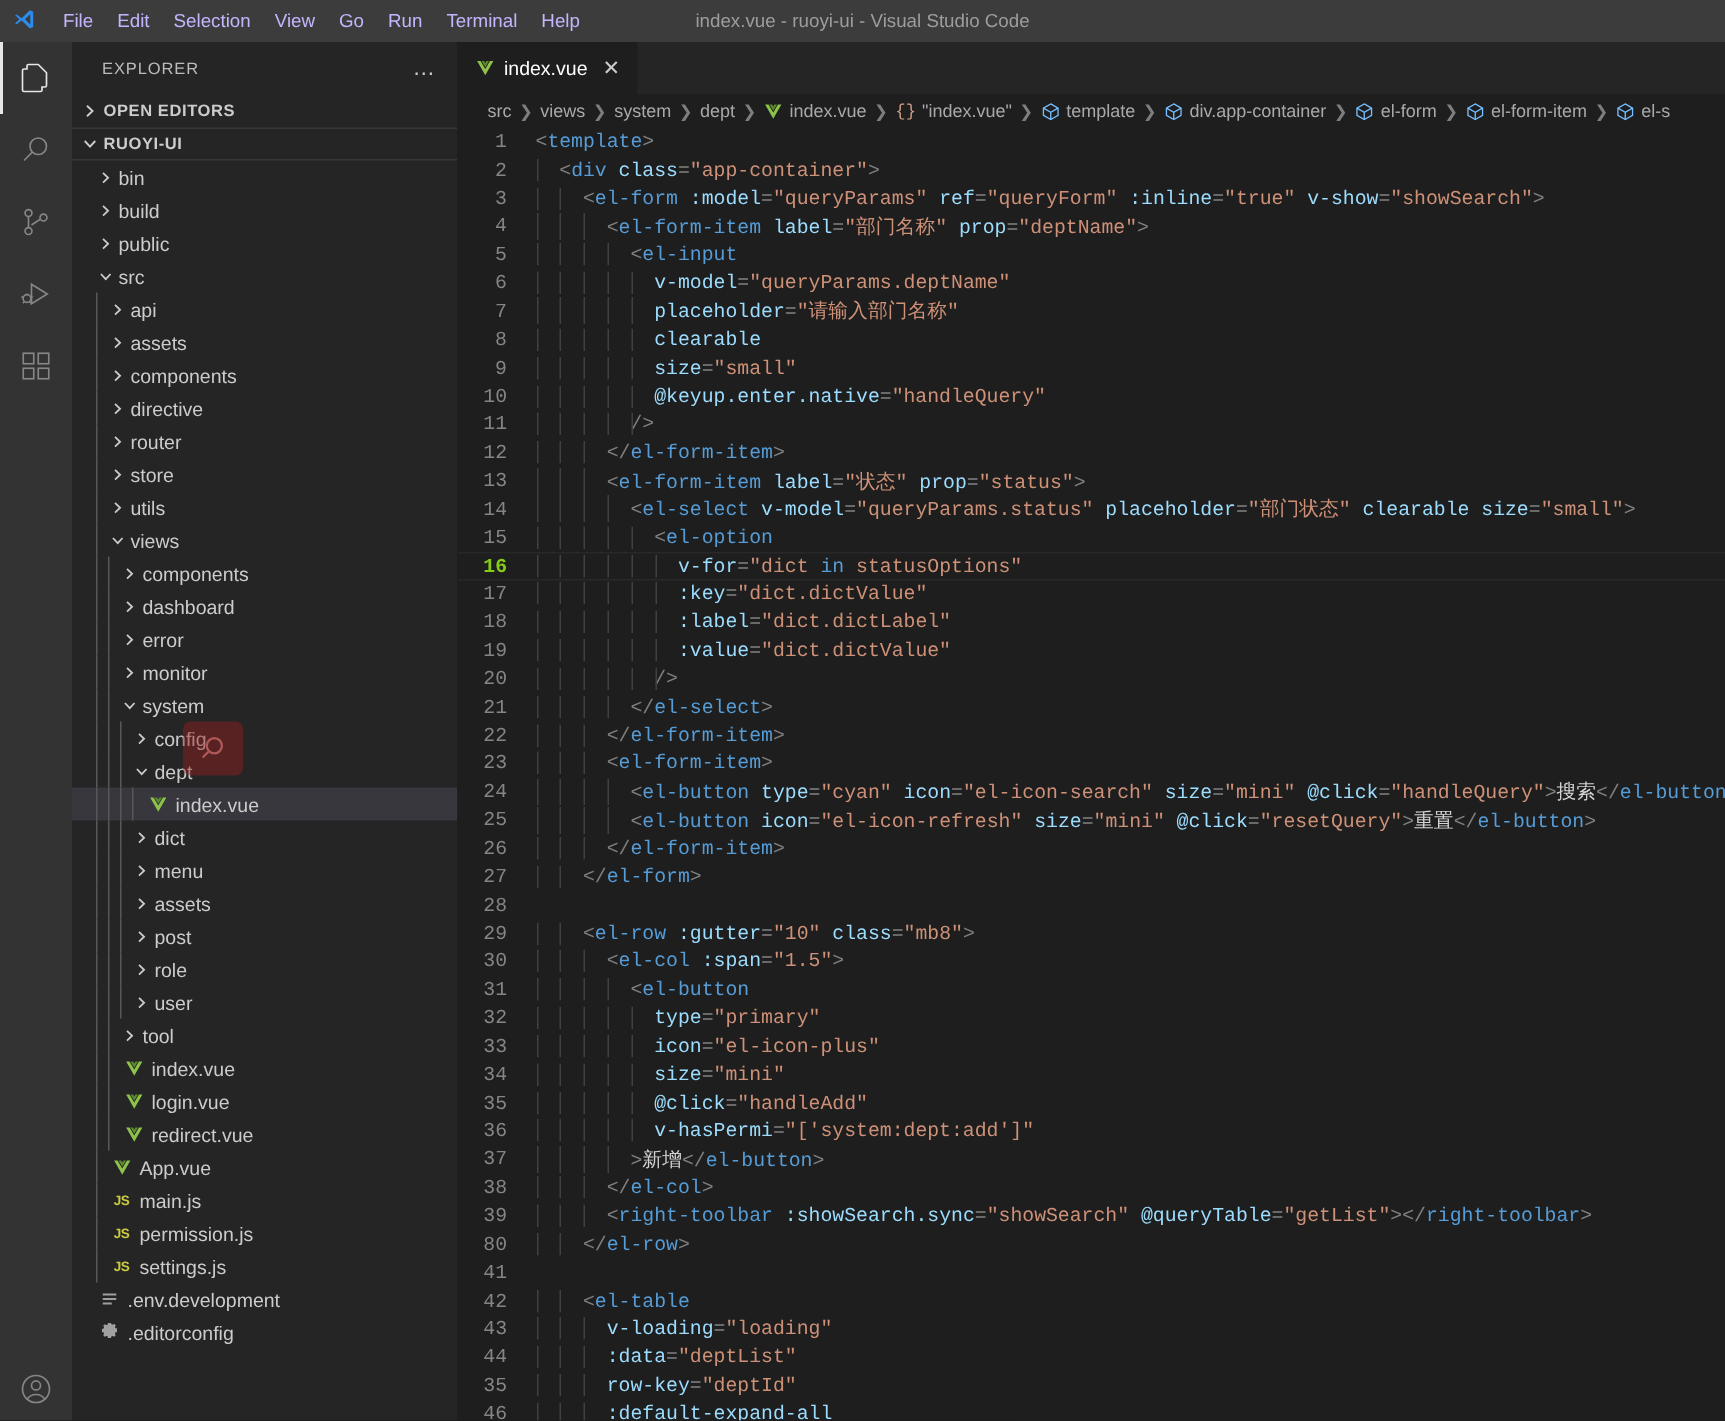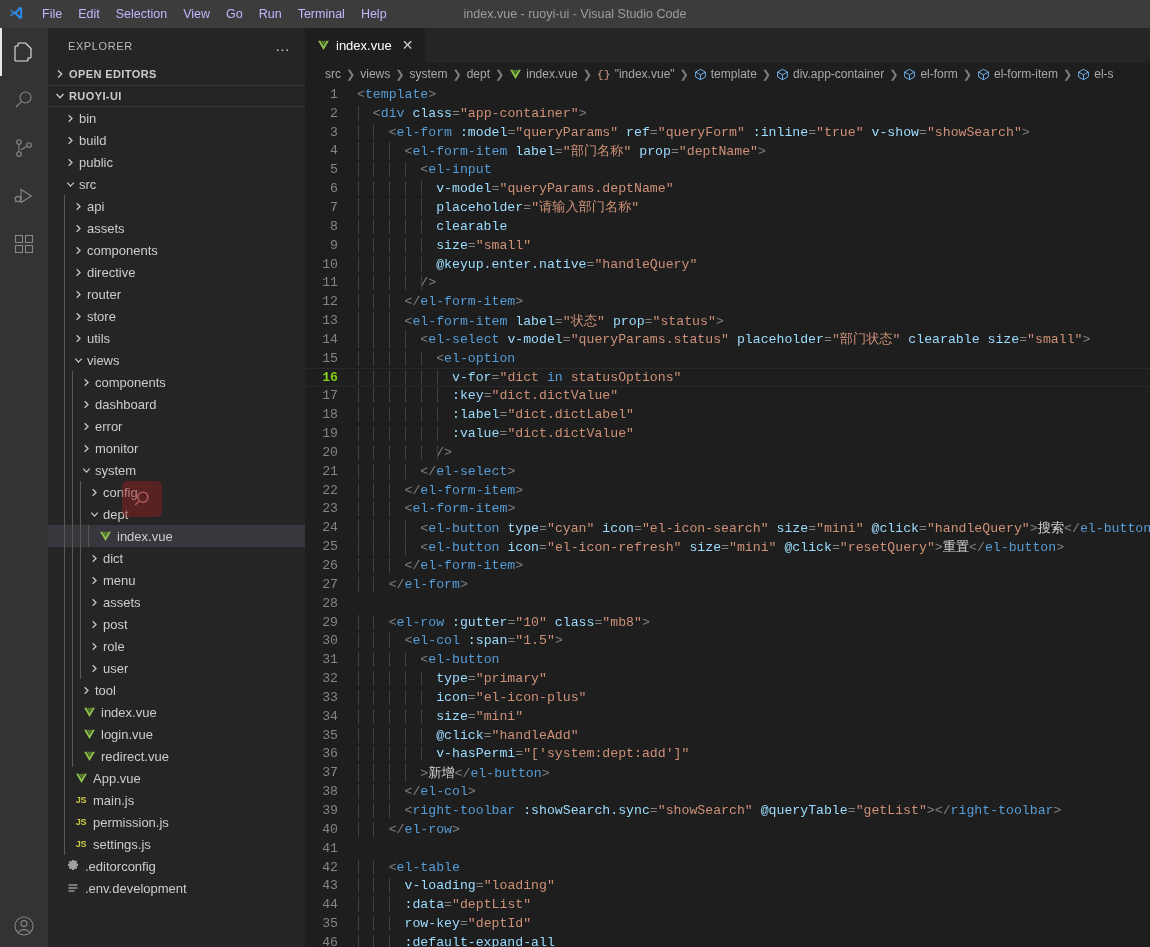--- a/index.html
+++ b/index.html
@@ -579,37 +579,37 @@
             <span class="label">permission.js</span>
           </div>
           <div class="row">
             <span class="guide" style="left: 16px;"></span>
             <span class="indent" style="width: 24px;"></span>
             <span class="fileicon js-ico">JS</span>
             <span class="label">settings.js</span>
           </div>
           <div class="row">
             <span class="indent" style="width: 16px;"></span>
-            <span class="fileicon gear-ico">
-              <svg viewBox="0 0 12 12">
-                <path d="M6 4a2 2 0 1 0 0 4 2 2 0 0 0 0-4zm5-0.3-1.1-.3-.3-.8.6-1-1.1-1.1-1 .6-.8-.3L7 0H5l-.3 1.1-.8.3-1-.6L1.8 1.9l.6 1-.3.8L1 4v2l1.1.3.3.8-.6 1 1.1 1.1 1-.6.8.3L5 10h2l.3-1.1.8-.3 1 .6 1.1-1.1-.6-1 .3-.8L11 6z"></path>
-              </svg>
-            </span>
-            <span class="label">.editorconfig</span>
-          </div>
-          <div class="row">
-            <span class="indent" style="width: 16px;"></span>
             <span class="fileicon lines-ico">
               <svg viewBox="0 0 12 12" fill="none">
                 <line x1="1.5" y1="3" x2="10.5" y2="3"></line>
                 <line x1="1.5" y1="6" x2="10.5" y2="6"></line>
                 <line x1="1.5" y1="9" x2="7.5" y2="9"></line>
               </svg>
             </span>
             <span class="label">.env.development</span>
+          </div>
+          <div class="row">
+            <span class="indent" style="width: 16px;"></span>
+            <span class="fileicon gear-ico">
+              <svg viewBox="0 0 12 12">
+                <path d="M6 4a2 2 0 1 0 0 4 2 2 0 0 0 0-4zm5-0.3-1.1-.3-.3-.8.6-1-1.1-1.1-1 .6-.8-.3L7 0H5l-.3 1.1-.8.3-1-.6L1.8 1.9l.6 1-.3.8L1 4v2l1.1.3.3.8-.6 1 1.1 1.1 1-.6.8.3L5 10h2l.3-1.1.8-.3 1 .6 1.1-1.1-.6-1 .3-.8L11 6z"></path>
+              </svg>
+            </span>
+            <span class="label">.editorconfig</span>
           </div>
         </div>
     </div>
 
     <div class="editor-area">
 
       <div class="tabs">
         <div class="tab">
           <span class="vue-ico">
             <svg viewBox="0 0 24 24">
@@ -740,21 +740,21 @@
             <div class="cl"><span class="ln">30</span><span class="ctext"><span class="ind" style="left: 0.5px;"></span><span class="ind" style="left: 16.35px;"></span><span class="ind" style="left: 32.2px;"></span><span class="t-punc">      &lt;</span><span class="t-tag">el-col</span><span class="t-attr"> :span</span><span class="t-punc">=</span><span class="t-str">"1.5"</span><span class="t-punc">&gt;</span></span></div>
             <div class="cl"><span class="ln">31</span><span class="ctext"><span class="ind" style="left: 0.5px;"></span><span class="ind" style="left: 16.35px;"></span><span class="ind" style="left: 32.2px;"></span><span class="ind" style="left: 48.05px;"></span><span class="t-punc">        &lt;</span><span class="t-tag">el-button</span></span></div>
             <div class="cl"><span class="ln">32</span><span class="ctext"><span class="ind" style="left: 0.5px;"></span><span class="ind" style="left: 16.35px;"></span><span class="ind" style="left: 32.2px;"></span><span class="ind" style="left: 48.05px;"></span><span class="ind" style="left: 63.9px;"></span><span class="t-attr">          type</span><span class="t-punc">=</span><span class="t-str">"primary"</span></span></div>
             <div class="cl"><span class="ln">33</span><span class="ctext"><span class="ind" style="left: 0.5px;"></span><span class="ind" style="left: 16.35px;"></span><span class="ind" style="left: 32.2px;"></span><span class="ind" style="left: 48.05px;"></span><span class="ind" style="left: 63.9px;"></span><span class="t-attr">          icon</span><span class="t-punc">=</span><span class="t-str">"el-icon-plus"</span></span></div>
             <div class="cl"><span class="ln">34</span><span class="ctext"><span class="ind" style="left: 0.5px;"></span><span class="ind" style="left: 16.35px;"></span><span class="ind" style="left: 32.2px;"></span><span class="ind" style="left: 48.05px;"></span><span class="ind" style="left: 63.9px;"></span><span class="t-attr">          size</span><span class="t-punc">=</span><span class="t-str">"mini"</span></span></div>
             <div class="cl"><span class="ln">35</span><span class="ctext"><span class="ind" style="left: 0.5px;"></span><span class="ind" style="left: 16.35px;"></span><span class="ind" style="left: 32.2px;"></span><span class="ind" style="left: 48.05px;"></span><span class="ind" style="left: 63.9px;"></span><span class="t-attr">          @click</span><span class="t-punc">=</span><span class="t-str">"handleAdd"</span></span></div>
             <div class="cl"><span class="ln">36</span><span class="ctext"><span class="ind" style="left: 0.5px;"></span><span class="ind" style="left: 16.35px;"></span><span class="ind" style="left: 32.2px;"></span><span class="ind" style="left: 48.05px;"></span><span class="ind" style="left: 63.9px;"></span><span class="t-attr">          v-hasPermi</span><span class="t-punc">=</span><span class="t-str">"['system:dept:add']"</span></span></div>
             <div class="cl"><span class="ln">37</span><span class="ctext"><span class="ind" style="left: 0.5px;"></span><span class="ind" style="left: 16.35px;"></span><span class="ind" style="left: 32.2px;"></span><span class="ind" style="left: 48.05px;"></span><span class="t-punc">        &gt;</span><span class="t-txt">新增</span><span class="t-punc">&lt;/</span><span class="t-tag">el-button</span><span class="t-punc">&gt;</span></span></div>
             <div class="cl"><span class="ln">38</span><span class="ctext"><span class="ind" style="left: 0.5px;"></span><span class="ind" style="left: 16.35px;"></span><span class="ind" style="left: 32.2px;"></span><span class="t-punc">      &lt;/</span><span class="t-tag">el-col</span><span class="t-punc">&gt;</span></span></div>
             <div class="cl"><span class="ln">39</span><span class="ctext"><span class="ind" style="left: 0.5px;"></span><span class="ind" style="left: 16.35px;"></span><span class="ind" style="left: 32.2px;"></span><span class="t-punc">      &lt;</span><span class="t-tag">right-toolbar</span><span class="t-attr"> :showSearch.sync</span><span class="t-punc">=</span><span class="t-str">"showSearch"</span><span class="t-attr"> @queryTable</span><span class="t-punc">=</span><span class="t-str">"getList"</span><span class="t-punc">&gt;&lt;/</span><span class="t-tag">right-toolbar</span><span class="t-punc">&gt;</span></span></div>
-            <div class="cl"><span class="ln">40</span><span class="ctext"><span class="ind" style="left: 0.5px;"></span><span class="ind" style="left: 16.35px;"></span><span class="t-punc">    &lt;/</span><span class="t-tag">el-row</span><span class="t-punc">&gt;</span></span></div>
+            <div class="cl"><span class="ln">80</span><span class="ctext"><span class="ind" style="left: 0.5px;"></span><span class="ind" style="left: 16.35px;"></span><span class="t-punc">    &lt;/</span><span class="t-tag">el-row</span><span class="t-punc">&gt;</span></span></div>
             <div class="cl"><span class="ln">41</span><span class="ctext"></span></div>
             <div class="cl"><span class="ln">42</span><span class="ctext"><span class="ind" style="left: 0.5px;"></span><span class="ind" style="left: 16.35px;"></span><span class="t-punc">    &lt;</span><span class="t-tag">el-table</span></span></div>
             <div class="cl"><span class="ln">43</span><span class="ctext"><span class="ind" style="left: 0.5px;"></span><span class="ind" style="left: 16.35px;"></span><span class="ind" style="left: 32.2px;"></span><span class="t-attr">      v-loading</span><span class="t-punc">=</span><span class="t-str">"loading"</span></span></div>
             <div class="cl"><span class="ln">44</span><span class="ctext"><span class="ind" style="left: 0.5px;"></span><span class="ind" style="left: 16.35px;"></span><span class="ind" style="left: 32.2px;"></span><span class="t-attr">      :data</span><span class="t-punc">=</span><span class="t-str">"deptList"</span></span></div>
             <div class="cl"><span class="ln">35</span><span class="ctext"><span class="ind" style="left: 0.5px;"></span><span class="ind" style="left: 16.35px;"></span><span class="ind" style="left: 32.2px;"></span><span class="t-attr">      row-key</span><span class="t-punc">=</span><span class="t-str">"deptId"</span></span></div>
             <div class="cl"><span class="ln">46</span><span class="ctext"><span class="ind" style="left: 0.5px;"></span><span class="ind" style="left: 16.35px;"></span><span class="ind" style="left: 32.2px;"></span><span class="t-attr">      :default-expand-all</span></span></div>
           </div>
       </div>
     </div>
   </div>

